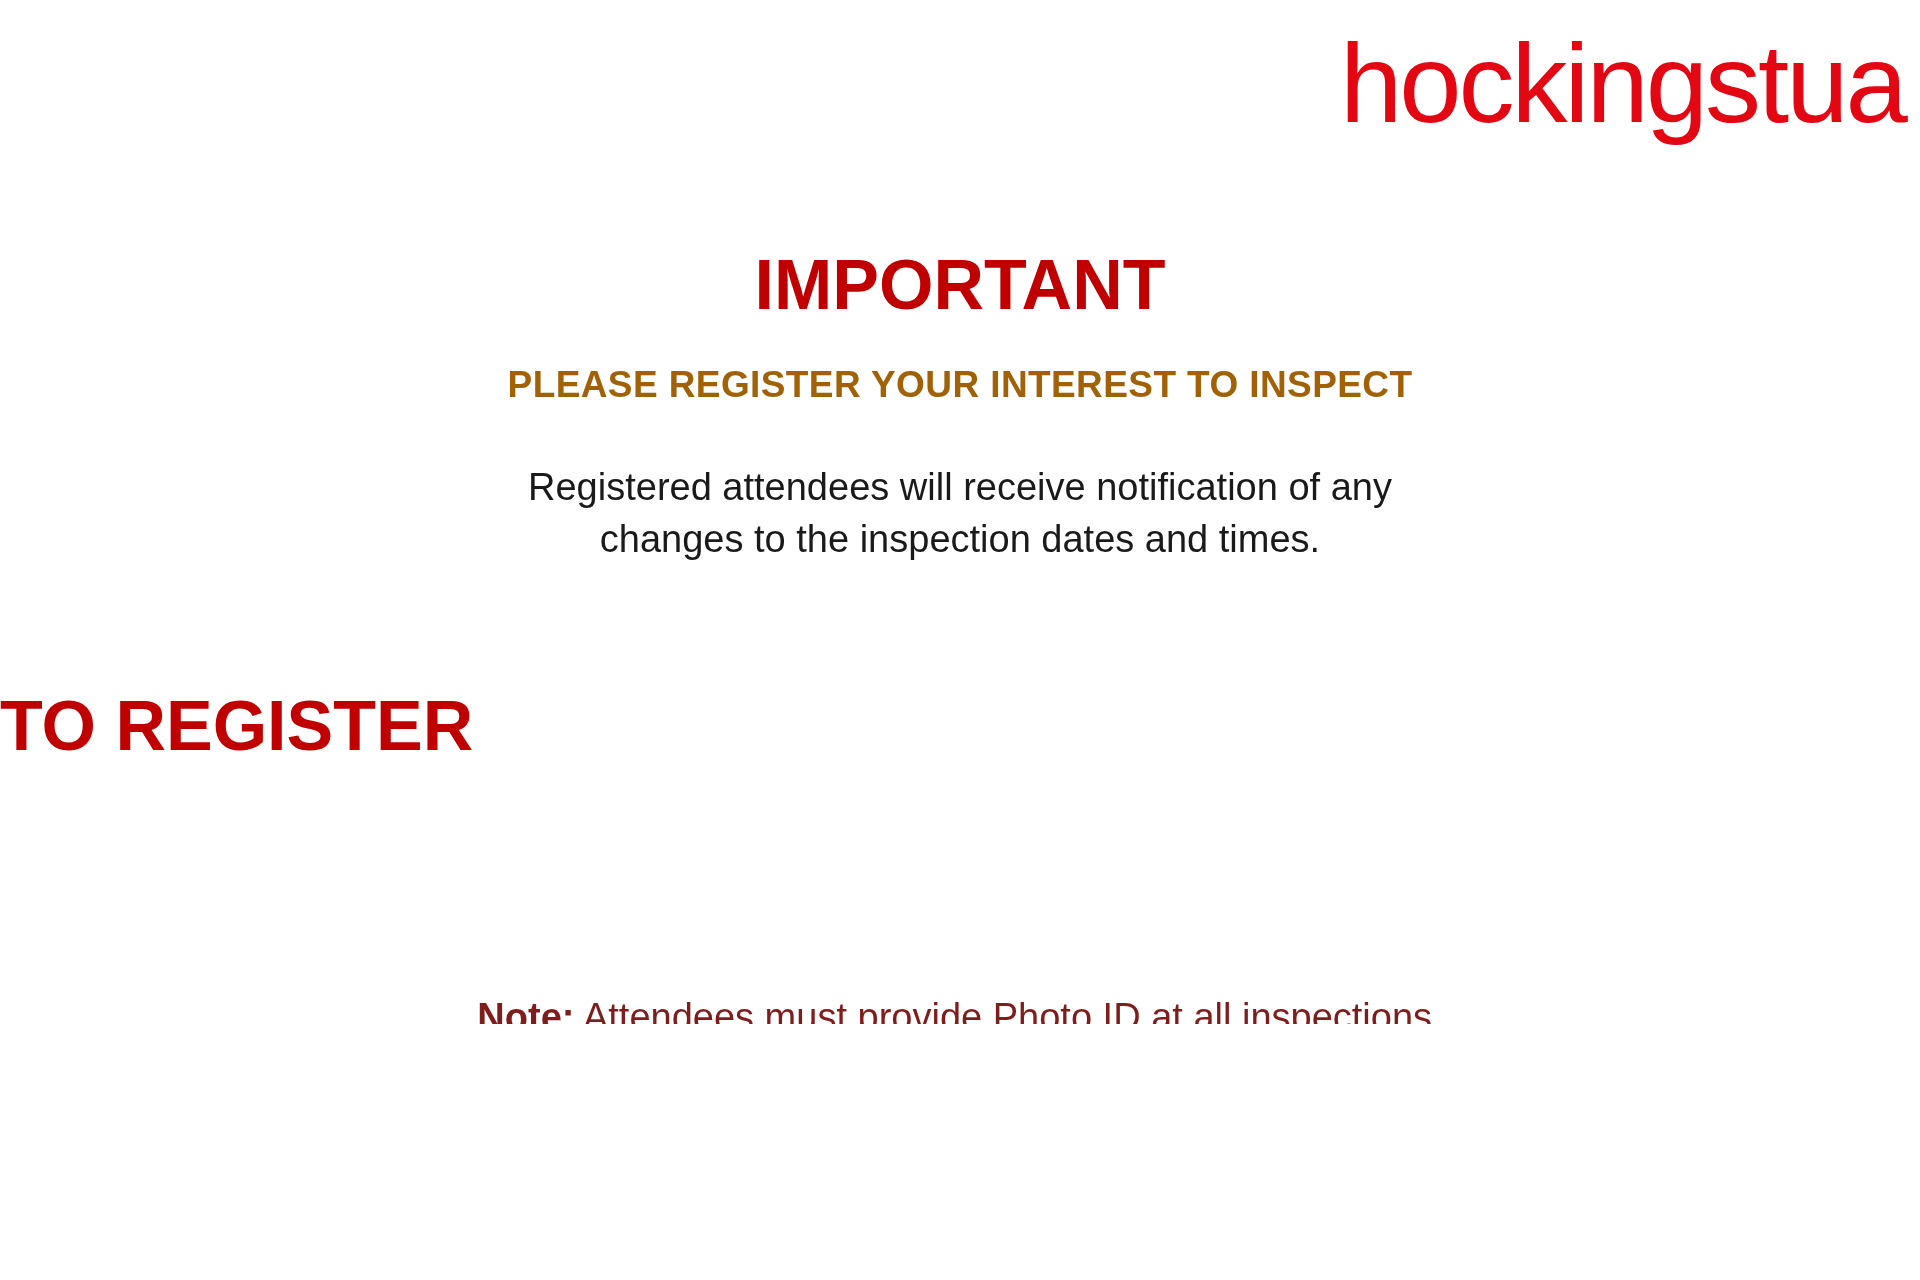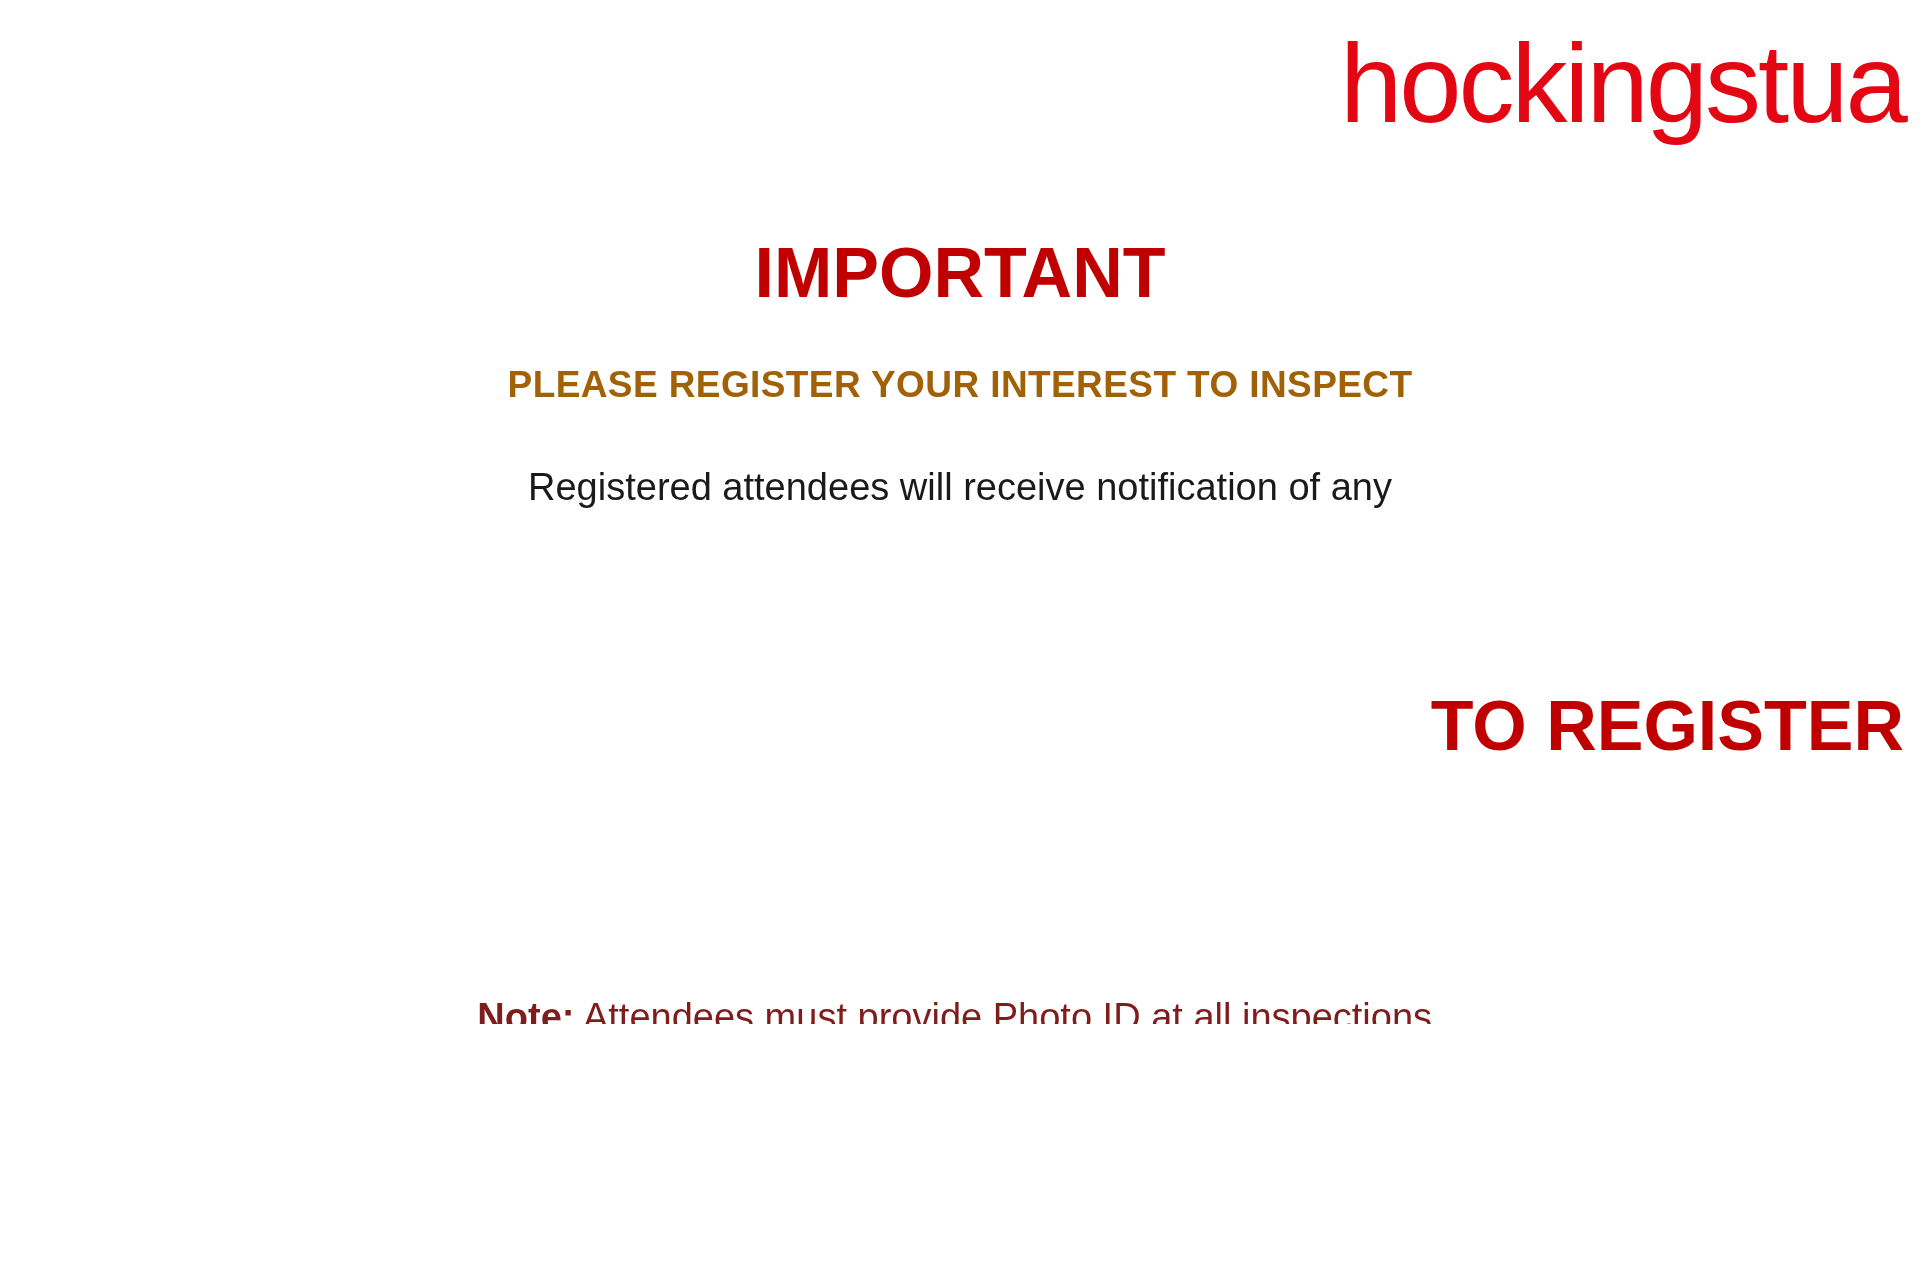--- a/index.html
+++ b/index.html
@@ -46,21 +46,21 @@
     width: 1920px;
     text-align: center;
   }
 
   .heading-important {
     color: #c00000;
     font-family: "Liberation Sans", sans-serif;
     font-weight: bold;
     font-size: 70px;
     line-height: 1.05;
-    margin: 0;
+    margin: 12px;
     position: absolute;
     top: 237px;
     left: 0;
     right: 0;
     text-align: center;
     
     padding-right: 0px;
   }
 
   .subheading {
@@ -93,22 +93,22 @@
   .heading-register {
     color: #c00000;
     font-family: "Liberation Sans", sans-serif;
     font-weight: bold;
     font-size: 70px;
     line-height: 1.05;
     margin: 0;
     position: absolute;
     top: 690px;
     left: 0;
-    right: 16px;
-    text-align: right;
+    right: 0;
+    text-align: left;
   }
 
   #paragraph-register { top: 783px; }
 
   #note-line {
     position: absolute;
     left: 0;
     right: 0;
     top: 991px;
     text-align: center;
@@ -146,20 +146,21 @@
   <div id="brand-logo">hockingstua</div>
 
   <div id="content">
 
     <h1 class="heading-important">IMPORTANT</h1>
 
     <h2 class="subheading">PLEASE REGISTER YOUR INTEREST TO INSPECT</h2>
 
     <div class="body-block" id="paragraph-notification">
       <span class="line">Registered attendees will receive notification of any</span>
+      <span class="line">changes to the inspection dates and times.</span>
     </div>
 
     <h1 class="heading-register">TO REGISTER</h1>
 
     <div class="body-block" id="paragraph-register">
     </div>
 
     <div id="note-line">
       <span class="note-label">Note:</span><span> Attendees must provide Photo ID at all inspections.</span>
     </div>

